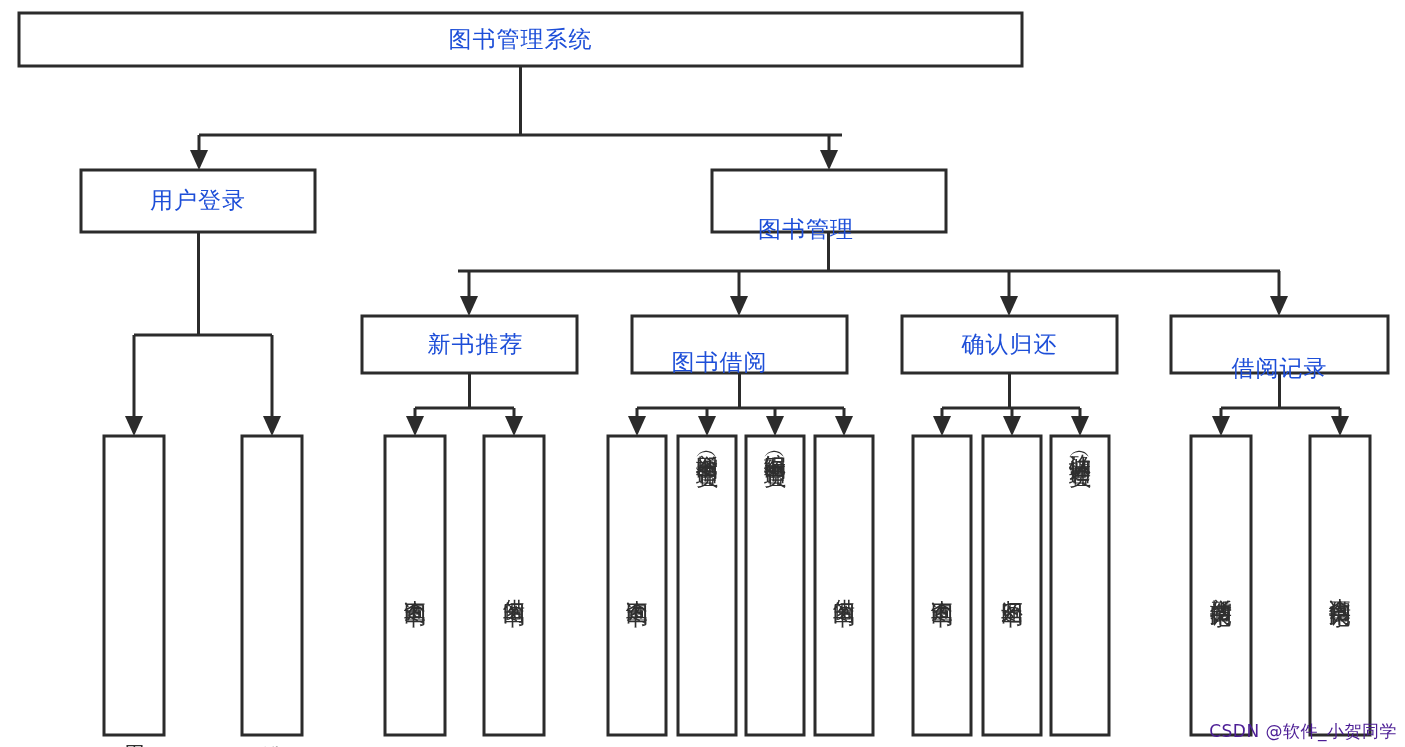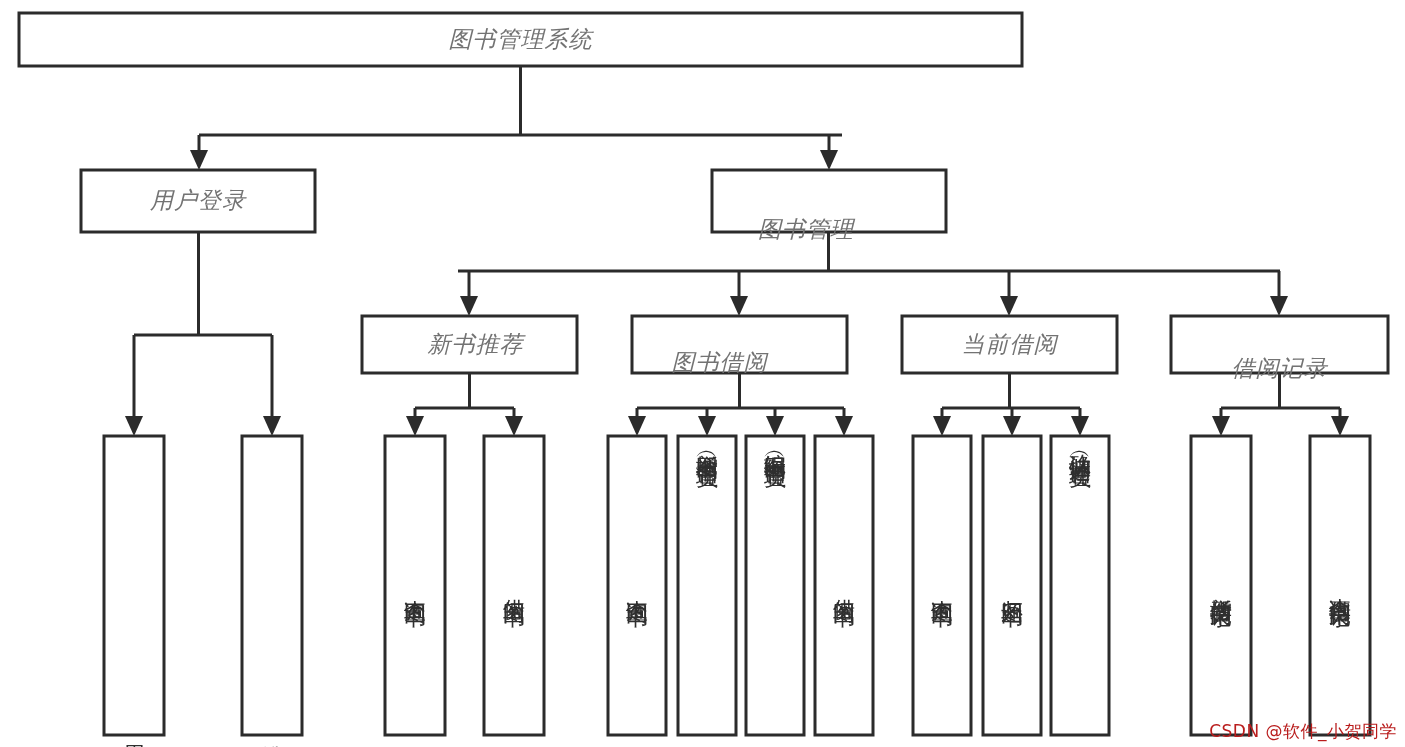--- a/index.html
+++ b/index.html
@@ -39,27 +39,26 @@
   }
   .arrow-head {
     fill: #2b2b2b;
     stroke: none;
   }
   .node-label-h {
     position: absolute;
     display: flex;
     align-items: center;
     justify-content: center;
-    color: #737373;
+    color: #1d4ed8;
     font-size: 23px;
     line-height: 1.2;
     letter-spacing: 1px;
     white-space: nowrap;
     pointer-events: none;
-    font-style: italic;
   }
   .node-label-v {
     position: absolute;
     display: flex;
     align-items: center;
     justify-content: center;
     color: #2f2f2f;
     font-size: 22px;
     letter-spacing: 2px;
     writing-mode: vertical-rl;
@@ -70,21 +69,21 @@
   .node-label-v.align-top {
     justify-content: flex-start;
   }
   .node-label-v.align-bottom {
     justify-content: flex-end;
   }
   .watermark {
     position: absolute;
     right: 8px;
     bottom: 4px;
-    color: #b91c1c;
+    color: #4c1d95;
     font-size: 17px;
     letter-spacing: 0.5px;
     white-space: nowrap;
     pointer-events: none;
   }
 </style>
 </head>
 <body>
 
 <div id="diagram-root">
@@ -169,21 +168,21 @@
         <rect x="1310" y="436" width="60" height="299" class="node-box"></rect>
       </g>
   </svg>
 
   <div id="label-layer">
       <div class="node-label-h" style="left: 19px; top: 13px; width: 1003px; height: 53px;">图书管理系统</div>
       <div class="node-label-h" style="left: 81px; top: 170px; width: 234px; height: 62px;">用户登录</div>
       <div class="node-label-h" style="left: 712px; top: 163px; width: 188px; height: 62px; margin-top: 36px;">图书管理</div>
       <div class="node-label-h" style="left: 362px; top: 316px; width: 227px; height: 57px;">新书推荐</div>
       <div class="node-label-h" style="left: 612px; top: 316px; width: 215px; height: 70px; margin-top: 12px;">图书借阅</div>
-      <div class="node-label-h" style="left: 902px; top: 316px; width: 215px; height: 57px;">当前借阅</div>
+      <div class="node-label-h" style="left: 902px; top: 316px; width: 215px; height: 57px;">确认归还</div>
       <div class="node-label-h" style="left: 1171px; top: 316px; width: 217px; height: 57px; margin-top: 24px;">借阅记录</div>
       <div class="node-label-v align-bottom" style="left: 104px; top: 436px; width: 60px; height: 299px;">用户登录</div>
       <div class="node-label-v align-bottom" style="left: 242px; top: 436px; width: 60px; height: 299px;">注销登录</div>
       <div class="node-label-v" style="left: 385px; top: 436px; width: 60px; height: 299px;">查询图书</div>
       <div class="node-label-v" style="left: 484px; top: 436px; width: 60px; height: 299px;">借阅图书</div>
       <div class="node-label-v" style="left: 608px; top: 436px; width: 58px; height: 299px;">查询图书</div>
       <div class="node-label-v align-top" style="left: 678px; top: 436px; width: 58px; height: 299px;">新增图书（管理员）</div>
       <div class="node-label-v align-top" style="left: 746px; top: 436px; width: 58px; height: 299px;">编辑图书（管理员）</div>
       <div class="node-label-v" style="left: 815px; top: 436px; width: 58px; height: 299px;">借阅图书</div>
       <div class="node-label-v" style="left: 913px; top: 436px; width: 58px; height: 299px;">查询图书</div>

